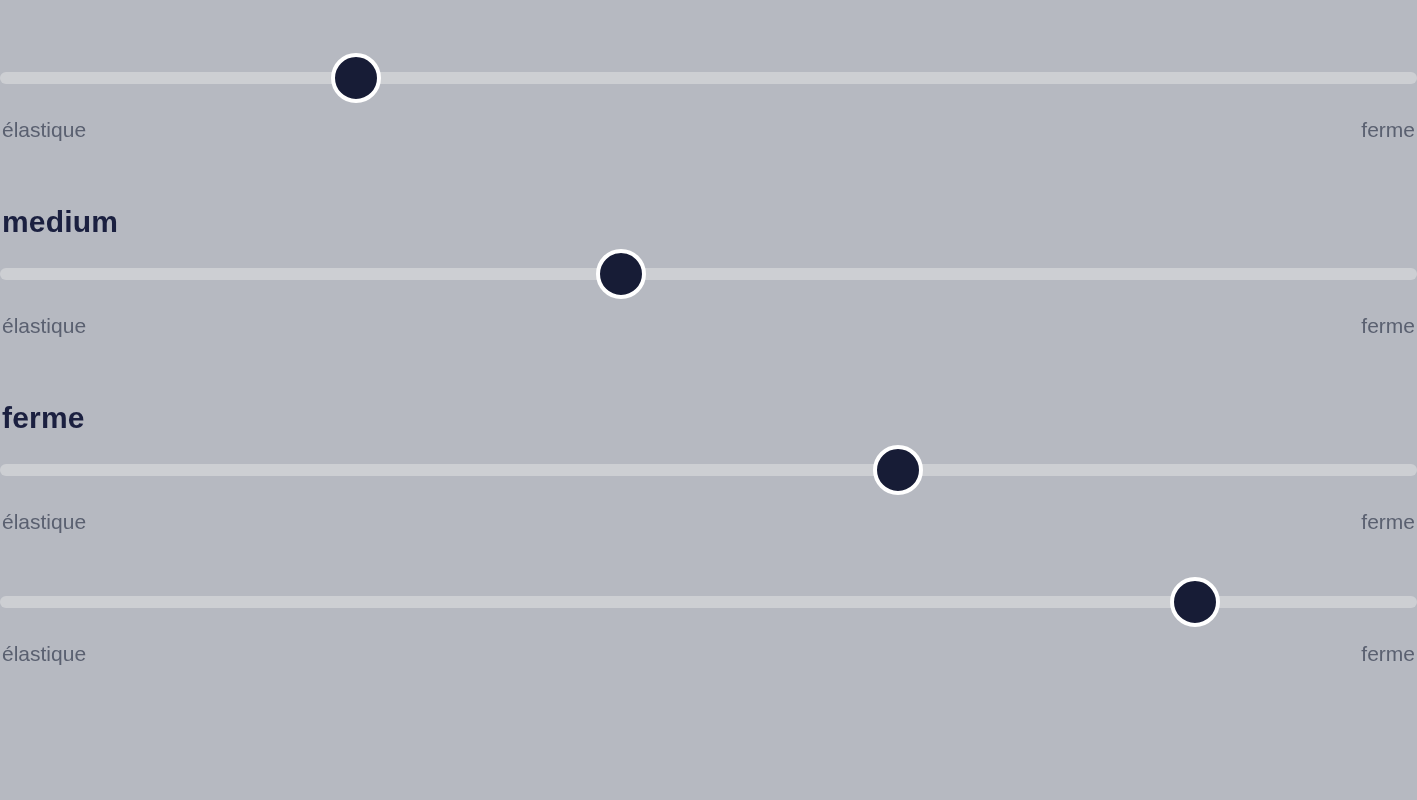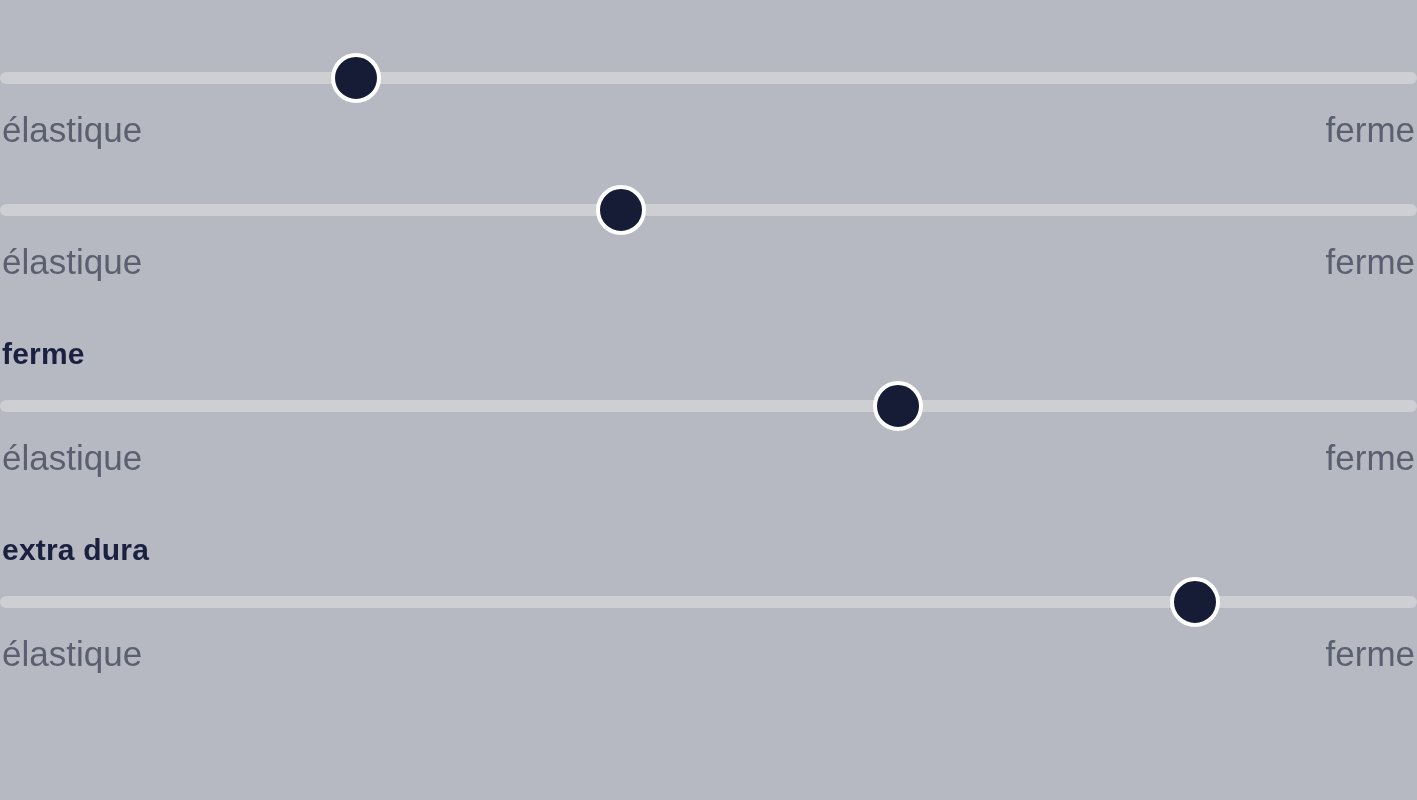--- a/index.html
+++ b/index.html
@@ -60,21 +60,21 @@
     background: var(--knob-fill);
     border: 4px solid var(--knob-ring);
     border-radius: 50%;
     transform: translate(-50%, -50%);
     cursor: pointer;
   }
   .scale-row {
     display: flex;
     justify-content: space-between;
     margin-top: 26px;
-    font-size: 35px;
+    font-size: 21px;
     line-height: 40px;
     color: var(--scale-text);
     padding: 0 2px;
   }
 </style>
 </head>
 <body>
 
 <div class="page">
 
@@ -83,20 +83,21 @@
       <div class="slider-track"></div>
       <div class="slider-knob" style="left: 25.1%;"></div>
     </div>
     <div class="scale-row">
       <span>élastique</span>
       <span>ferme</span>
     </div>
   </div>
 
   <div class="slider-row">
+    <div class="slider-label">medium</div>
     <div class="track-wrap">
       <div class="slider-track"></div>
       <div class="slider-knob" style="left: 43.8%;"></div>
     </div>
     <div class="scale-row">
       <span>élastique</span>
       <span>ferme</span>
     </div>
   </div>
 
@@ -106,21 +107,20 @@
       <div class="slider-track"></div>
       <div class="slider-knob" style="left: 63.4%;"></div>
     </div>
     <div class="scale-row">
       <span>élastique</span>
       <span>ferme</span>
     </div>
   </div>
 
   <div class="slider-row">
-    <div class="slider-label">extra dura</div>
     <div class="track-wrap">
       <div class="slider-track"></div>
       <div class="slider-knob" style="left: 84.3%;"></div>
     </div>
     <div class="scale-row">
       <span>élastique</span>
       <span>ferme</span>
     </div>
   </div>
 

